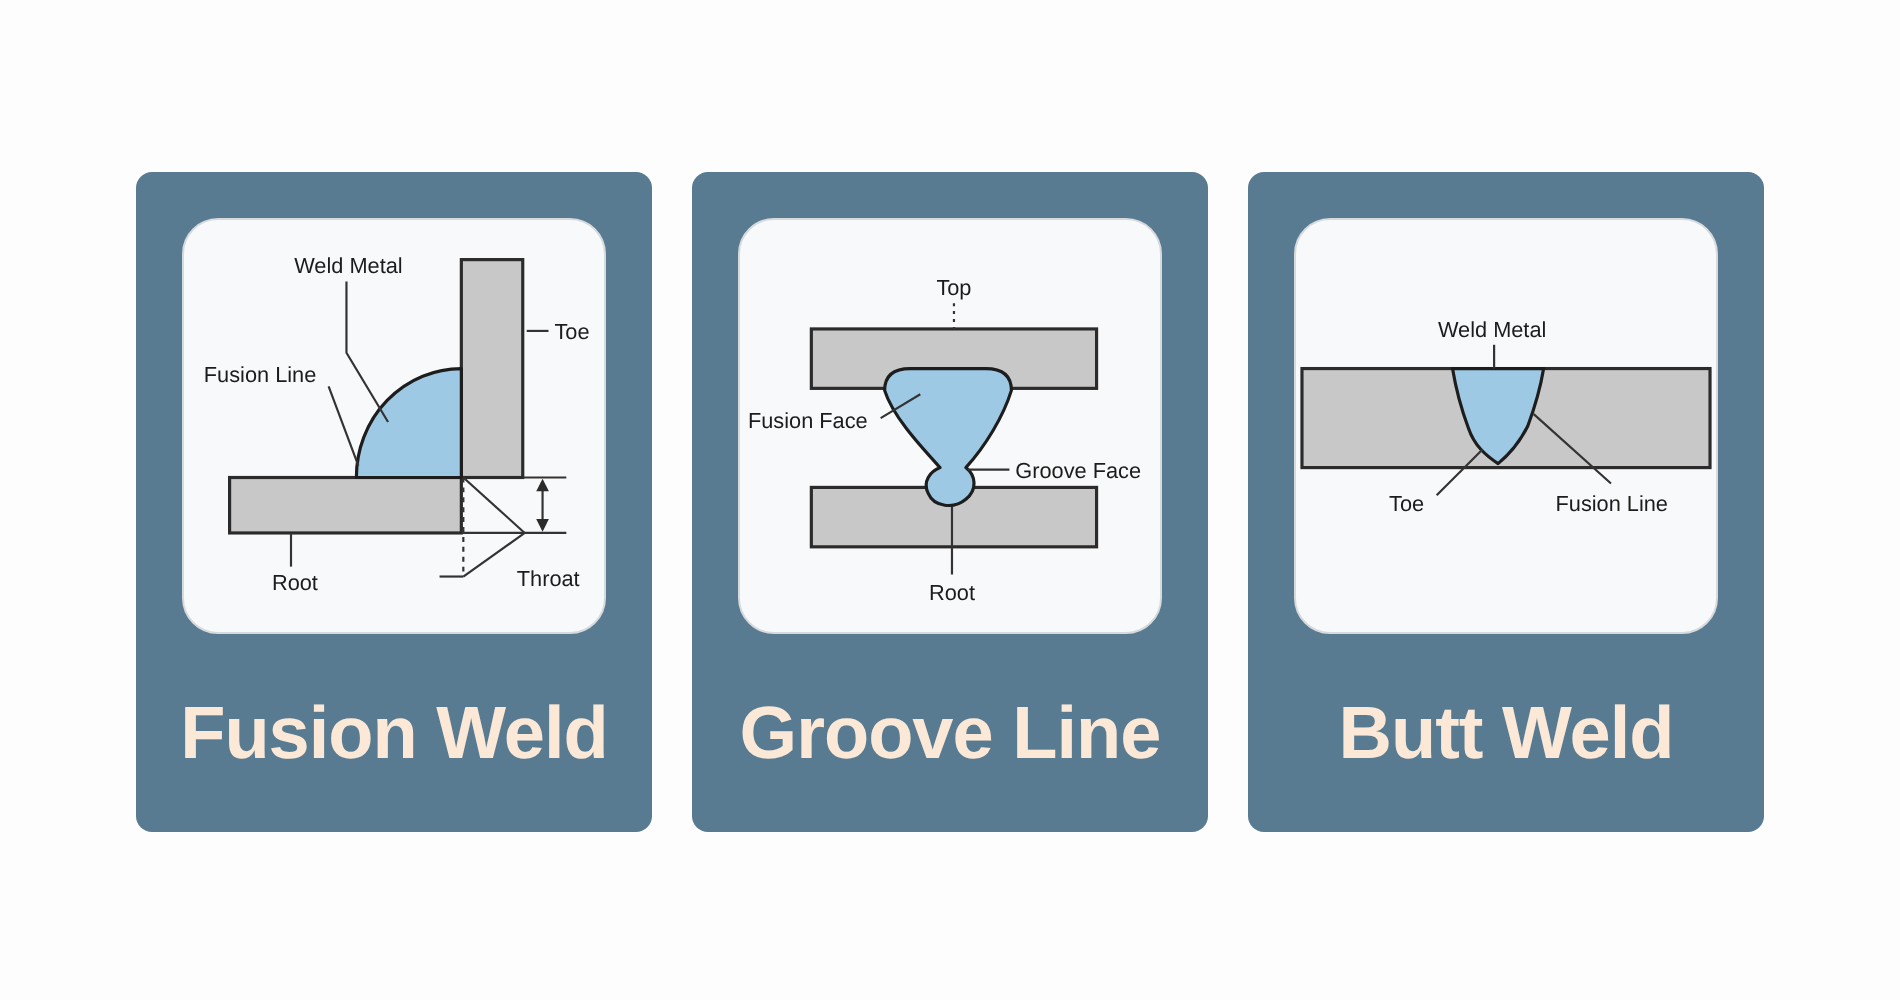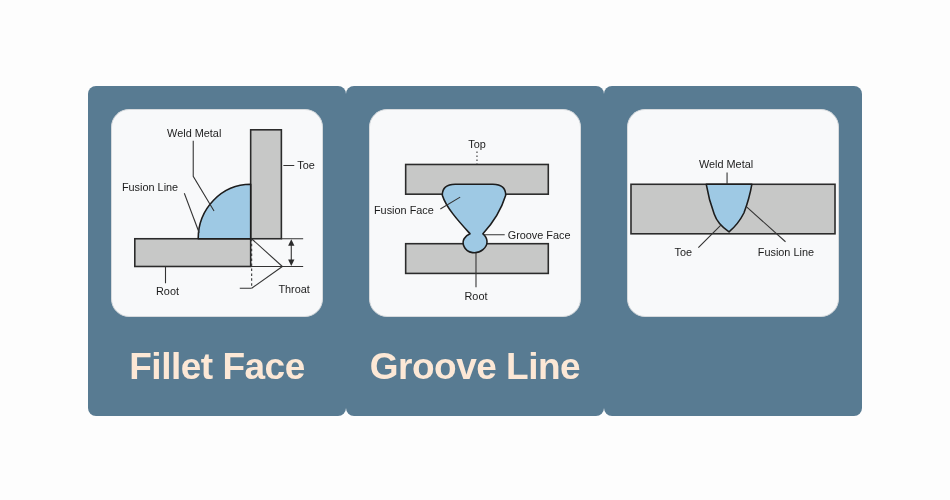--- a/index.html
+++ b/index.html
@@ -7,21 +7,21 @@
     --title-text:#fce8d6; --plate-fill:#c7c8c7; --plate-stroke:#2b2b2b;
     --weld-fill:#9ec9e4; --weld-stroke:#1d1d1d; --label:#1c1c1c; --leader:#333333;
   }
   html,body{margin:0;padding:0;}
   .page{
     width:950px;height:500px;background:var(--page-bg);
     display:flex;justify-content:center;align-items:flex-start;
     padding-top:86px;box-sizing:border-box;
     font-family:"Liberation Sans",sans-serif;
   }
-  .cards{display:flex;}
+  .cards{display:flex;gap:20px;}
   .card{
     width:258px;height:330px;background:var(--card-bg);border-radius:8px;
     display:flex;flex-direction:column;align-items:center;
     padding-top:23px;box-sizing:border-box;
   }
   .panel{
     width:212px;height:208px;background:var(--panel-bg);
     border:1px solid var(--panel-border);border-radius:18px;
     box-sizing:border-box;overflow:hidden;
   }
@@ -68,21 +68,21 @@
           <line class="leader" x1="172" y1="56" x2="183" y2="56"></line>
           <line class="leader" x1="53" y1="158" x2="53" y2="175"></line>
 
           <text class="lbl" x="82" y="27" text-anchor="middle">Weld Metal</text>
           <text class="lbl" x="9" y="82">Fusion Line</text>
           <text class="lbl" x="186" y="60">Toe</text>
           <text class="lbl" x="55" y="187" text-anchor="middle">Root</text>
           <text class="lbl" x="167" y="185">Throat</text>
         </svg>
       </div>
-      <div class="card-title">Fillet Face</div>
+      <div class="card-title">Fusion Weld</div>
     </div>
 
     <div class="card">
       <div class="panel">
         <svg viewBox="0 0 210 208" role="img">
           <rect class="plate" x="35" y="55" width="144" height="30"></rect>
           <rect class="plate" x="35" y="135" width="144" height="30"></rect>
           <line class="leader" x1="106" y1="140" x2="106" y2="179"></line>
           <path class="weld" d="M72,86 C72,78 77,75 85,75 L123,75 C131,75 136,78 136,86 C132,99 123,114 113,125 C118,129 119,136 113,141 C107,146 97,145 94,138 C91,132 95,127 100,125 C90,114 76,99 72,86 Z"></path>
           <line class="dottedln" x1="107" y1="42" x2="107" y2="55"></line>
@@ -103,16 +103,17 @@
           <rect class="plate" x="2" y="75" width="206" height="50"></rect>
           <path class="weld" d="M78,75 C80,87 83,97 86,105 C89,114 95,119 101,123 C107,118 112,112 116,104 C119,96 122,87 124,75 Z"></path>
           <line class="leader" x1="99" y1="63" x2="99" y2="75"></line>
           <line class="leader" x1="70" y1="139" x2="93" y2="116"></line>
           <line class="leader" x1="119" y1="98" x2="158" y2="133"></line>
           <text class="lbl" x="98" y="59" text-anchor="middle">Weld Metal</text>
           <text class="lbl" x="46" y="147">Toe</text>
           <text class="lbl" x="130" y="147">Fusion Line</text>
         </svg>
       </div>
+      <div class="card-title">Butt Weld</div>
     </div>
 
   </div>
 </div>
 
 </body></html>

